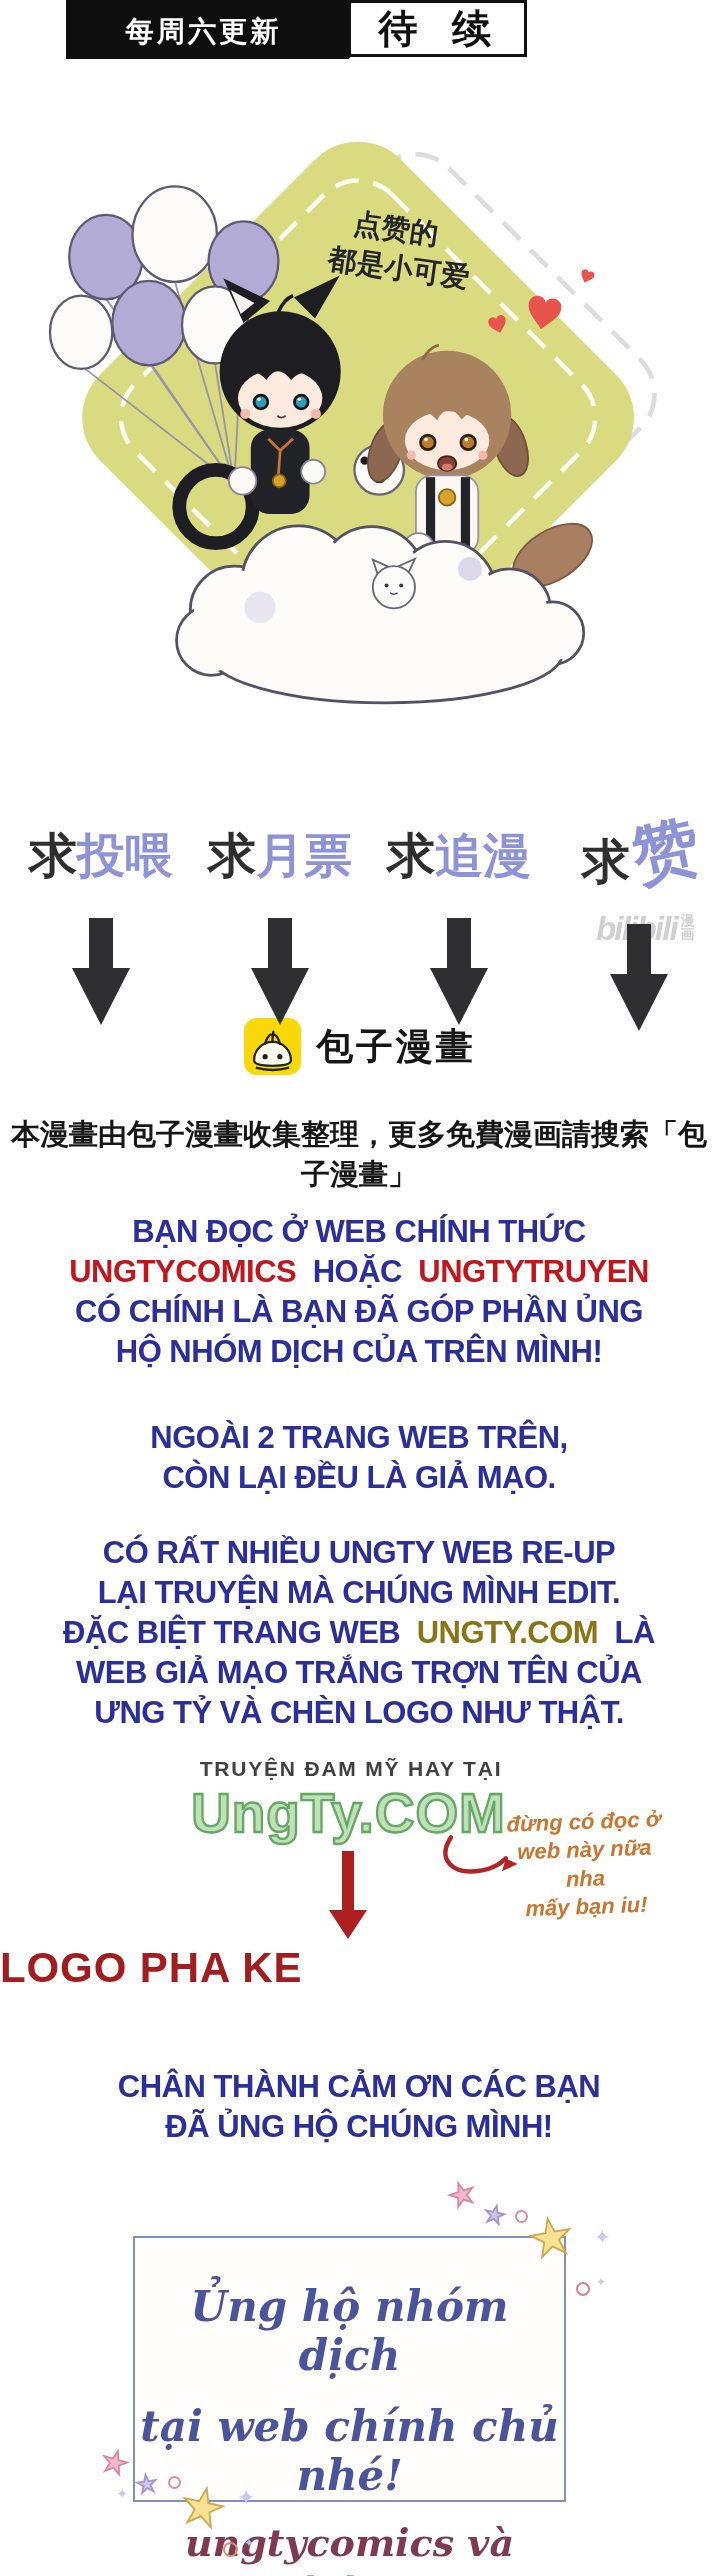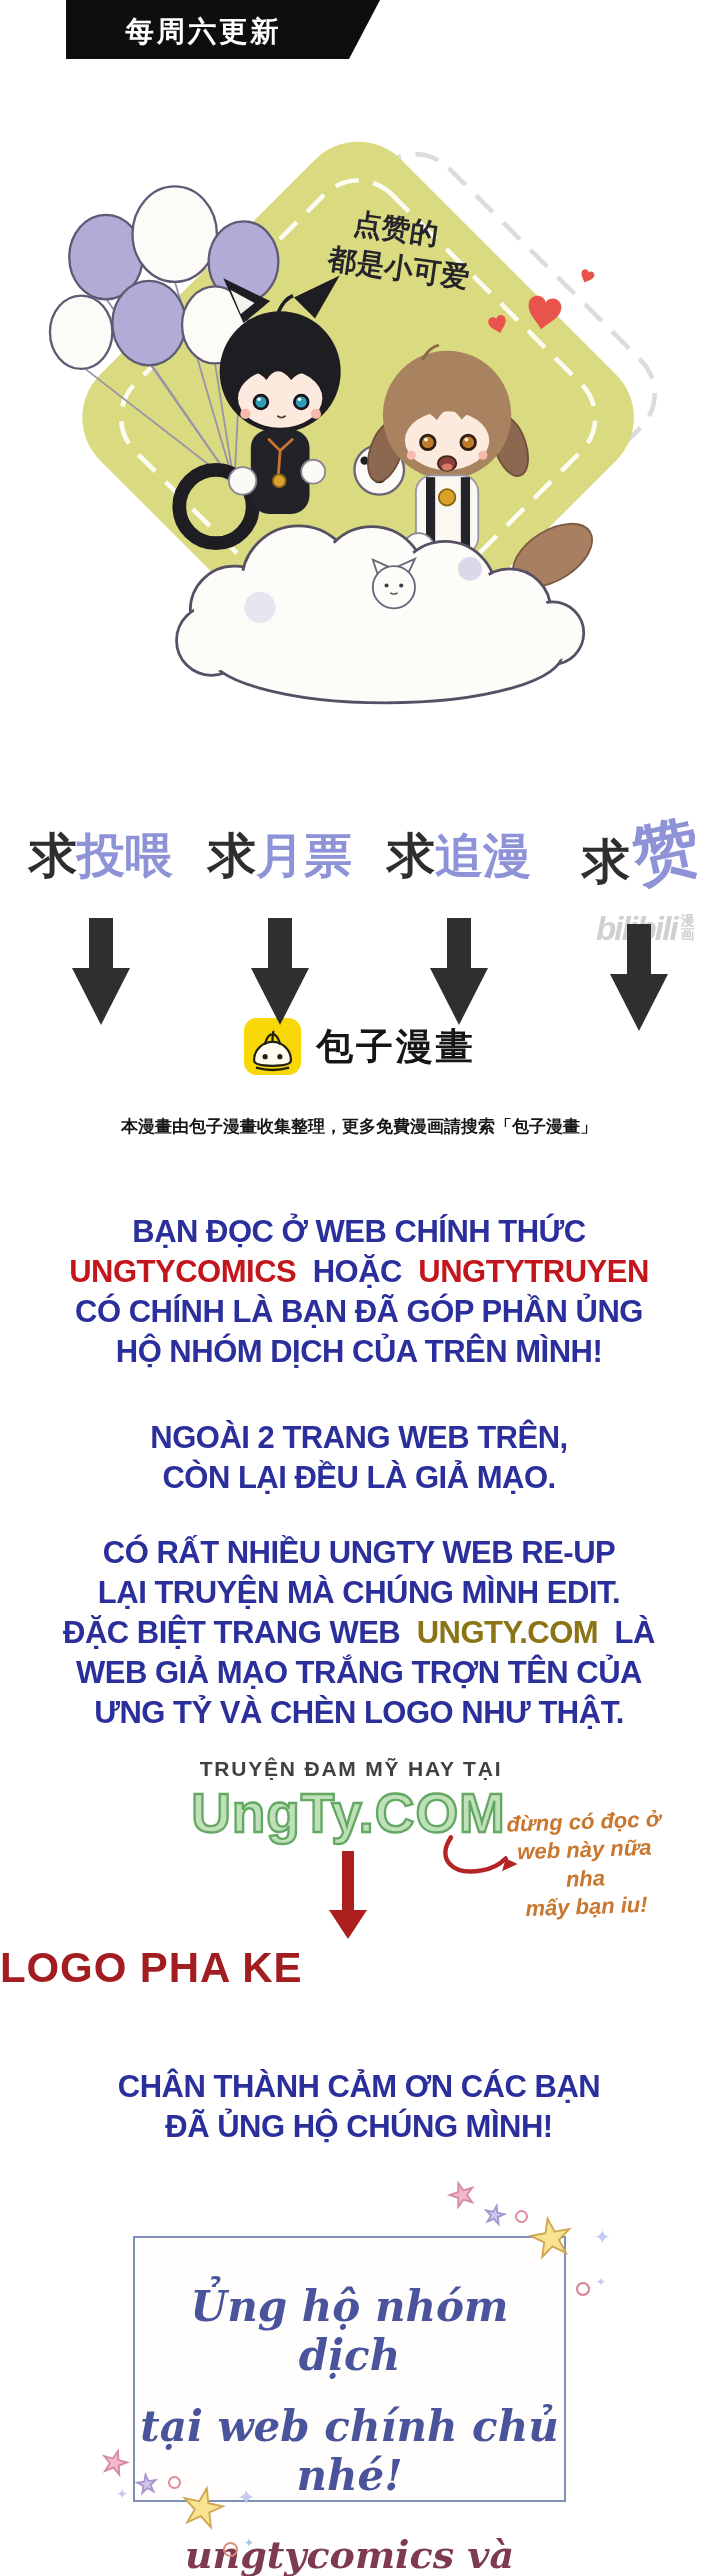--- a/index.html
+++ b/index.html
@@ -27,21 +27,21 @@
   .arr-head{width:0;height:0;border-left:29px solid transparent;border-right:29px solid transparent;
             border-top:57px solid #2f2f31;margin:0 auto;}
   .wm{position:absolute;left:596px;top:910px;z-index:0;display:flex;align-items:flex-start;
       color:#c8c8c8;opacity:.85;}
   .wm-b{font-size:33px;font-weight:700;font-style:italic;letter-spacing:-1.8px;}
   .wm-cn{display:flex;flex-direction:column;font-size:13.8px;line-height:14.7px;margin:3.7px 0 0 3.7px;font-weight:700;}
 
   
   .baozi{position:absolute;left:0;top:1016px;width:718px;display:flex;align-items:center;justify-content:center;gap:14.7px;}
   .baozi-name{font-size:37px;font-weight:900;color:#161616;letter-spacing:2.8px;}
-  .tagline{position:absolute;left:0;top:1115px;width:718px;text-align:center;font-size:17px;
+  .tagline{position:absolute;left:0;top:1115px;width:718px;text-align:center;font-size:29px;
            font-weight:700;color:#161616;}
 
   
   .comic{position:absolute;left:0;width:718px;text-align:center;font-weight:800;
          color:#2b2f9c;font-size:31px;line-height:40px;letter-spacing:-0.5px;}
   .red{color:#c3151c;}
   .olive{color:#8a7414;}
   .gap{margin:0 8.3px;}
 
   
@@ -56,33 +56,36 @@
   .fk-down .head{width:0;height:0;border-left:19px solid transparent;border-right:19px solid transparent;
                  border-top:29px solid #ad1f1f;margin:0 auto;}
   .fk-verdict{position:absolute;left:0;top:1944px;width:718px;text-align:left;font-size:42px;
               font-weight:900;color:#a21d20;letter-spacing:0.9px;}
 
   
   .fbox{position:absolute;left:133px;top:2236px;width:429px;height:262px;background:#fffefc;
         border:2.8px solid #7f91b7;}
   .fbox-inner{padding-top:44px;text-align:center;font-family:"DejaVu Serif", serif;font-style:italic;font-weight:700;}
   .f1{font-size:42px;color:#4a549c;margin-bottom:22px;}
-  .f2{font-size:42px;color:#4a549c;margin-bottom:32px;}
+  .f2{font-size:42px;color:#4a549c;margin-bottom:20px;}
   .f3{font-size:38px;color:#7e3a50;}
 
   .star{position:absolute;line-height:1;z-index:3;}
   .ring{position:absolute;border-radius:50%;z-index:3;}
   .spk{position:absolute;line-height:1;z-index:3;color:#c5cbee;}
 </style>
 </head>
 <body>
 
 <div class="hdr">
   <div class="hdr-black"></div>
   <div class="hdr-sched">每周六更新</div>
+  <div class="hdr-white">
+    <span class="hdr-cont">待 续</span>
+  </div>
 </div>
 
 <svg class="abs" style="left:37px;top:92px;" width="645" height="642" viewBox="0 0 703 700">
 
   <g>
     <rect x="150" y="155" width="400" height="400" rx="52" fill="none" stroke="#dcdcdc" stroke-width="5" stroke-dasharray="26 16" transform="translate(62 -26) rotate(45 350 355)"></rect>
     <rect x="118" y="123" width="464" height="464" rx="66" fill="#dadb80" transform="rotate(45 350 355)"></rect>
     <rect x="152" y="157" width="396" height="396" rx="52" fill="none" stroke="#ffffff" stroke-width="5" stroke-dasharray="26 16" opacity="0.9" transform="rotate(45 350 355)"></rect>
   </g>
 

